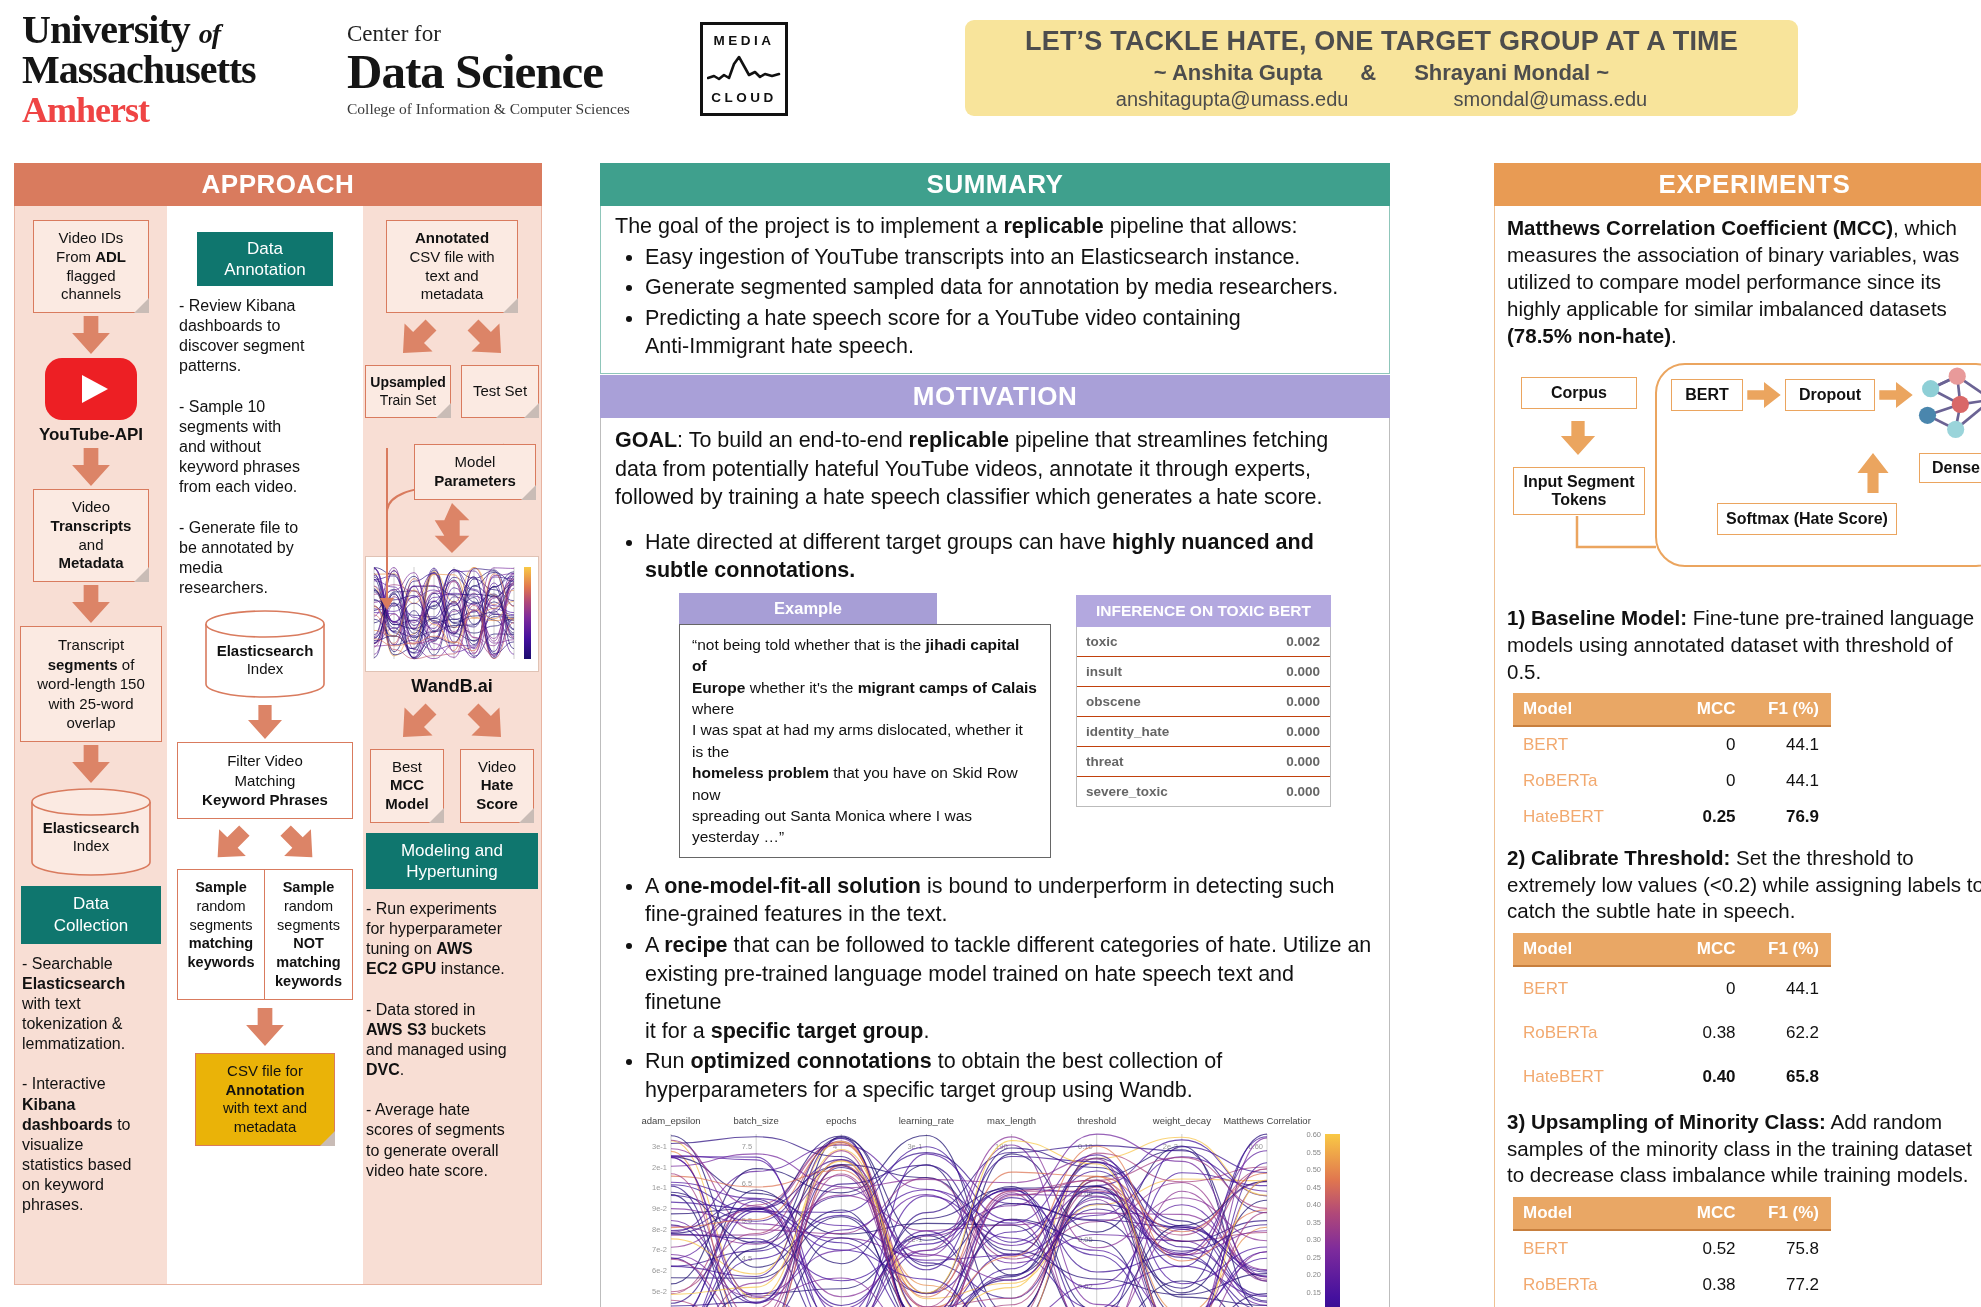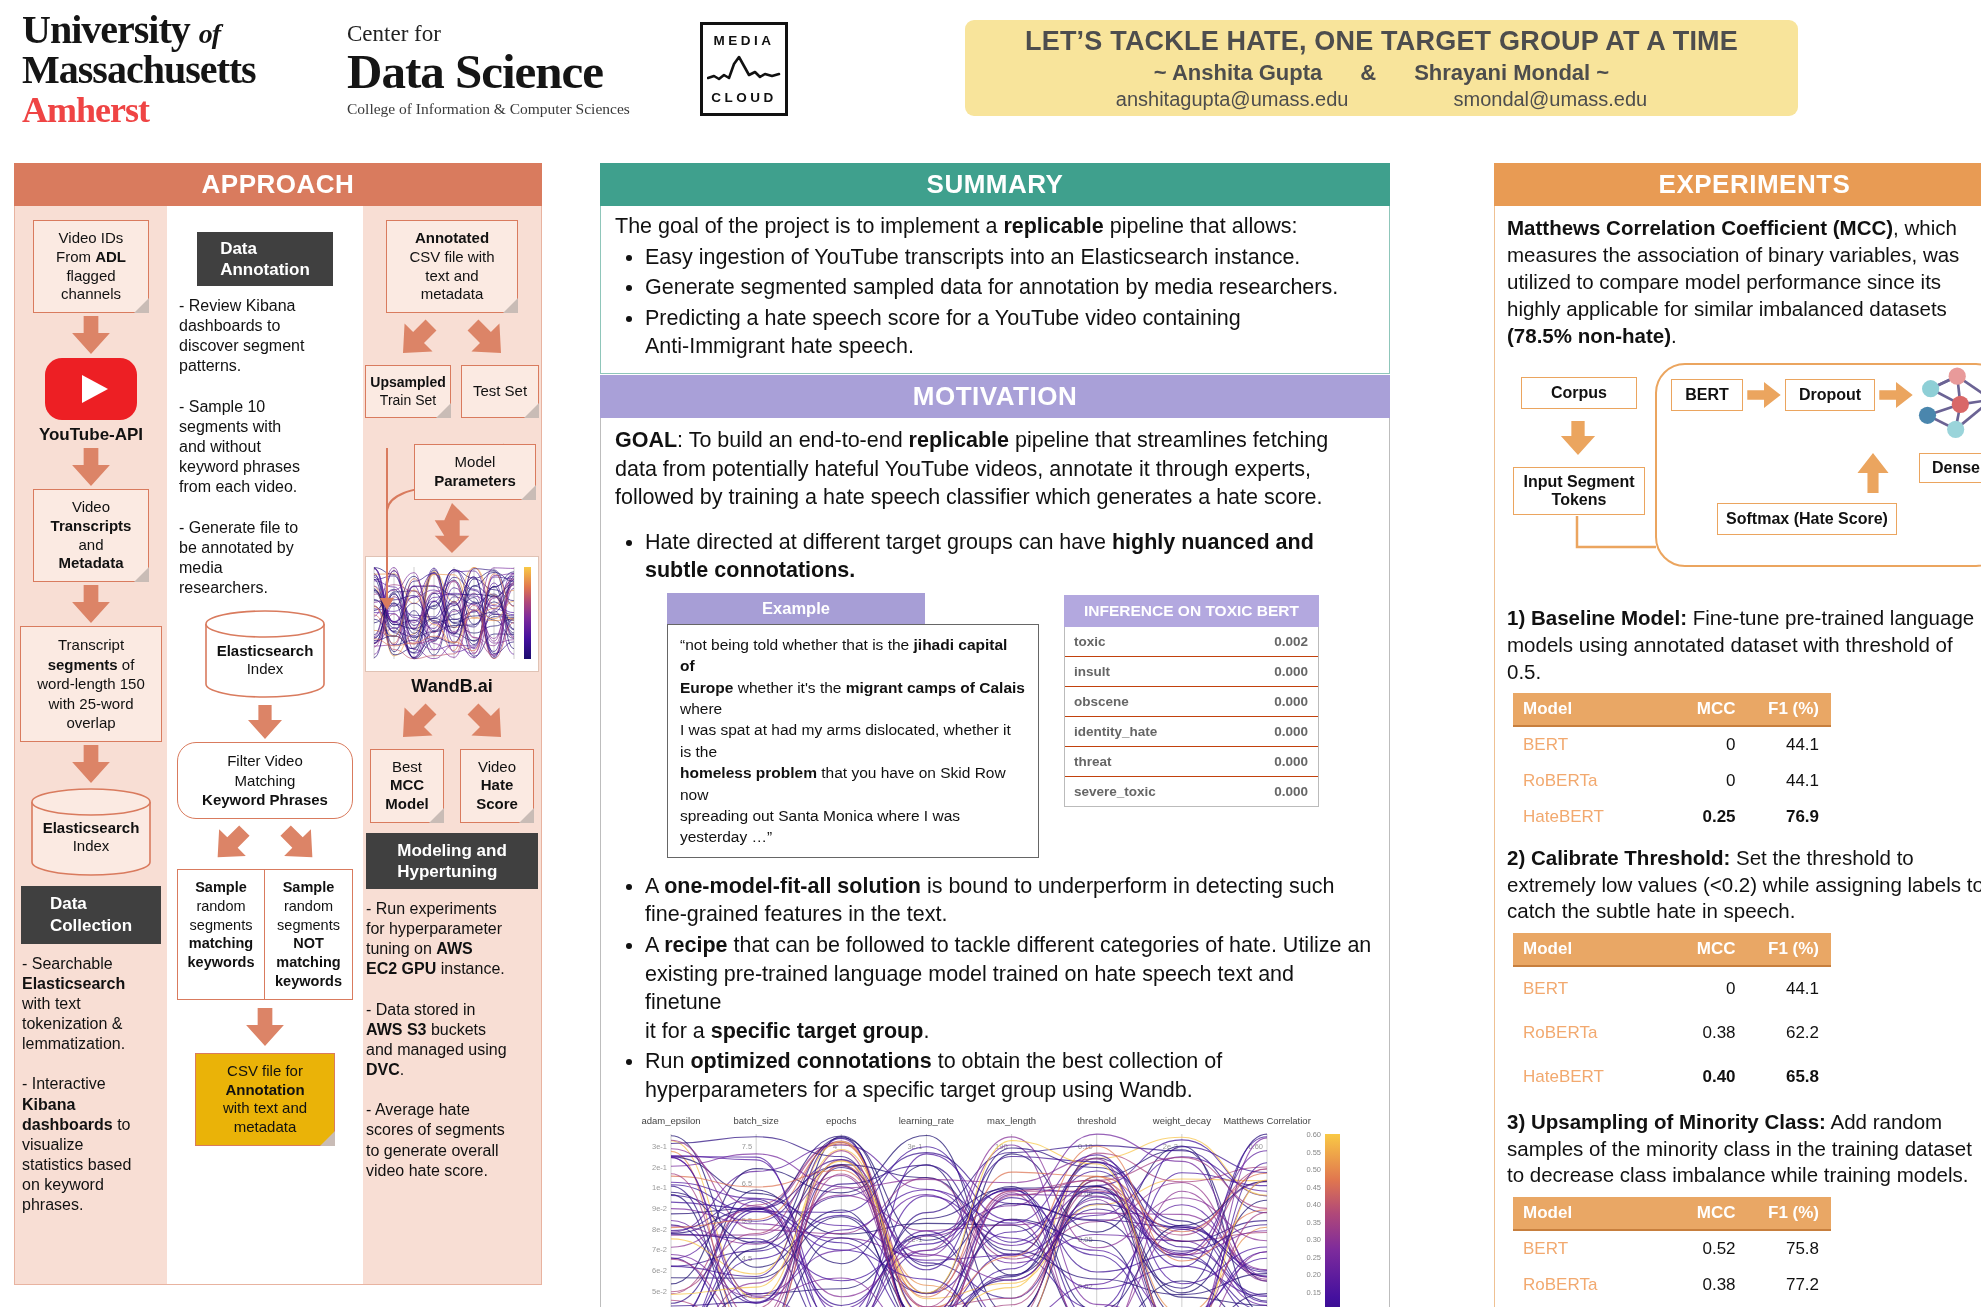--- a/index.html
+++ b/index.html
@@ -41,21 +41,21 @@
   .ap-col2{width:196px;background:#ffffff;padding-top:26px;}
   .ap-col3{flex:1;position:relative;}
   .note{position:relative;border:1.6px solid #D97B5E;background:#FBEAE2;text-align:center;
     font-size:15px;line-height:1.25;padding:8px 4px;box-sizing:border-box;}
   .note::after{content:'';position:absolute;right:-1px;bottom:-1px;width:0;height:0;
     border-style:solid;border-width:0 0 15px 15px;border-color:transparent transparent #c9bcb6 transparent;}
   .note.white{background:#eab308;}
   .sqbox{border:1.6px solid #D97B5E;background:#FBEAE2;text-align:center;font-size:15px;line-height:1.3;
     padding:8px 4px;box-sizing:border-box;}
   .sqbox.white{background:#fff;}
-  .sec-hd{background:#404040;color:#fff;font-weight:bold;font-size:17px;line-height:1.25;
+  .sec-hd{background:#0f766e;color:#fff;font-weight:normal;text-align:center;font-size:17px;line-height:1.25;
     display:flex;align-items:center;justify-content:center;}
   .ap-text{font-size:16px;line-height:1.26;text-align:left;}
   .arrow-v{margin:3px 0;}
   .diag-row{display:flex;justify-content:center;gap:26px;margin:4px 0;}
   .cyl{position:relative;width:128px;height:94px;}
   .cyl-label{position:absolute;top:36%;width:100%;text-align:center;font-size:15px;line-height:1.2;}
   .ytwrap{display:flex;flex-direction:column;align-items:center;}
   .yt-label{font-weight:bold;font-size:17px;margin-top:4px;}
   .samples{display:flex;}
   .sample-box{width:88px;border:1.6px solid #D97B5E;background:#fff;text-align:center;
@@ -69,21 +69,21 @@
   .summary-body{border:1.5px solid #8FC6BA;border-top:none;background:#fff;padding:6px 14px 10px;}
   .mid-text{font-size:21.5px;line-height:1.33;}
   ul.bullets{margin:2px 0 0 0;padding-left:30px;}
   ul.bullets li{font-size:21.5px;line-height:1.33;margin:2px 0;}
 
   
   .motivation{left:600px;top:375px;width:790px;height:910px;display:flex;flex-direction:column;}
   .motivation-hd{background:#A9A0D8;}
   .motivation-body{flex:1;border:1px solid #bdbdbd;border-top:none;background:#fff;padding:8px 14px 6px;box-sizing:border-box;}
   .example-row{display:flex;margin-top:8px;}
-  .example-left{width:372px;margin-left:12px;padding-left:40px;}
+  .example-left{width:372px;margin-left:24px;padding-left:40px;}
   .example-label{width:258px;background:#A79ED6;color:#fff;font-weight:bold;font-size:16.5px;
     text-align:center;padding:6px 0;}
   .quote-box{border:1.5px solid #666;background:#fff;font-size:15.5px;line-height:1.38;padding:9px 12px;}
   .inf-table{width:255px;margin-left:25px;margin-top:2px;}
   .inf-title{background:#B3A8DF;color:#fff;font-weight:bold;font-size:15.5px;text-align:center;padding:7px 0;}
   .inf-rows{border:1px solid #bbb;border-top:none;}
   .inf-row{display:flex;justify-content:space-between;border-bottom:1px solid #c2410c;
     font-size:13.5px;font-weight:bold;color:#666;padding:7px 10px 7px 9px;}
   .inf-row:last-child{border-bottom:none;}
   .chart-wrap{width:752px;margin:4px auto 0;}
@@ -183,21 +183,21 @@
       <div class="cyl" style="margin-top:10px;">
         <svg width="128" height="94" viewBox="0 0 128 94">
           <path d="M5 16 V76 A59 13 0 0 0 123 76 V16" fill="#ffffff" stroke="#D97B5E" stroke-width="1.6"></path>
           <ellipse cx="64" cy="16" rx="59" ry="13" fill="#ffffff" stroke="#D97B5E" stroke-width="1.6"></ellipse>
         </svg>
         <div class="cyl-label"><strong>Elasticsearch</strong><br>Index</div>
       </div>
       <svg class="arrow-v" width="40" height="34" viewBox="0 0 40 36">
           <polygon points="13,0 27,0 27,16 38,16 20,36 2,16 13,16" fill="#DC8467"></polygon>
         </svg>
-      <div class="sqbox white" style="width:176px;border-radius:19px;">Filter Video<br>Matching<br><strong>Keyword Phrases</strong></div>
+      <div class="sqbox white" style="width:176px;">Filter Video<br>Matching<br><strong>Keyword Phrases</strong></div>
       <div class="diag-row">
         <svg width="42" height="42" viewBox="0 0 40 36" style="transform:rotate(45deg);">
             <polygon points="13,0 27,0 27,16 38,16 20,36 2,16 13,16" fill="#DC8467"></polygon>
           </svg>
         <svg width="42" height="42" viewBox="0 0 40 36" style="transform:rotate(-45deg);">
             <polygon points="13,0 27,0 27,16 38,16 20,36 2,16 13,16" fill="#DC8467"></polygon>
           </svg>
       </div>
       <div class="samples">
         <div class="sample-box"><strong>Sample</strong><br>random<br>segments<br><strong>matching</strong><br><strong>keywords</strong></div>

